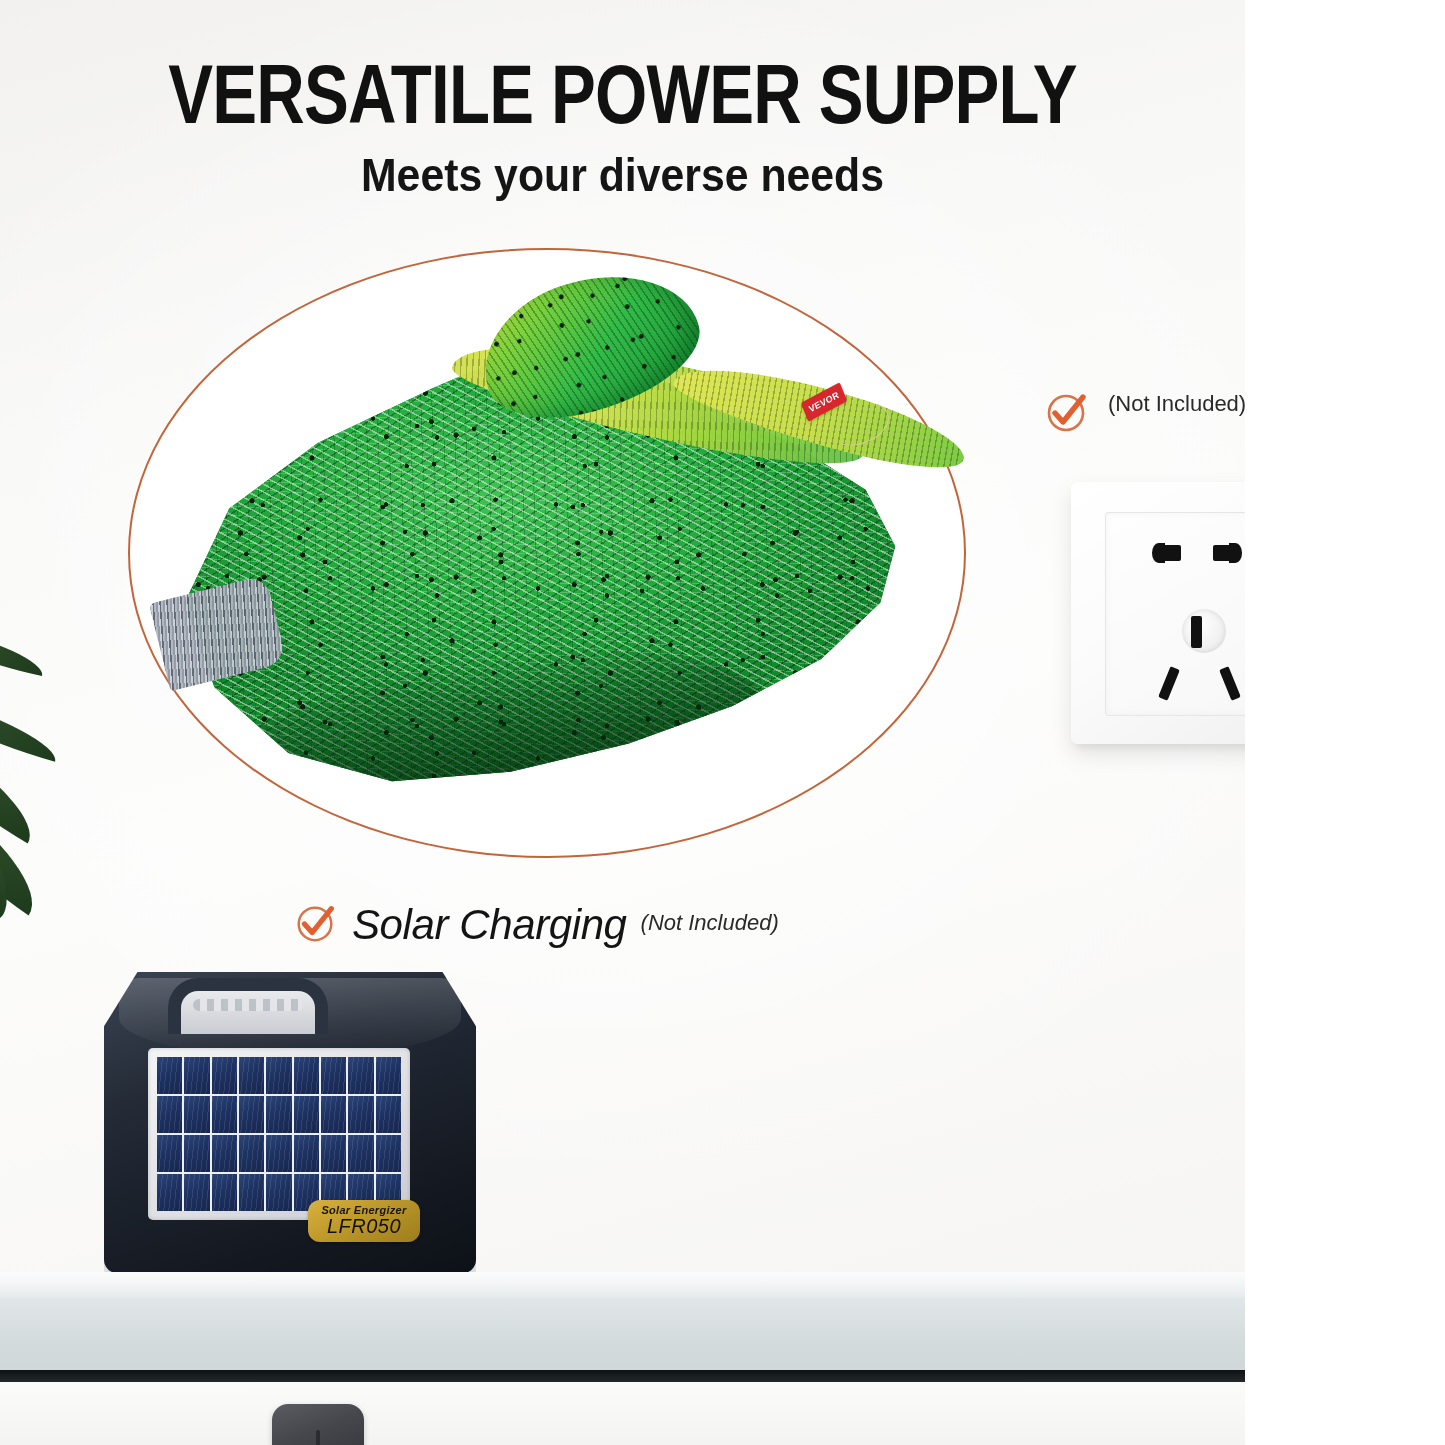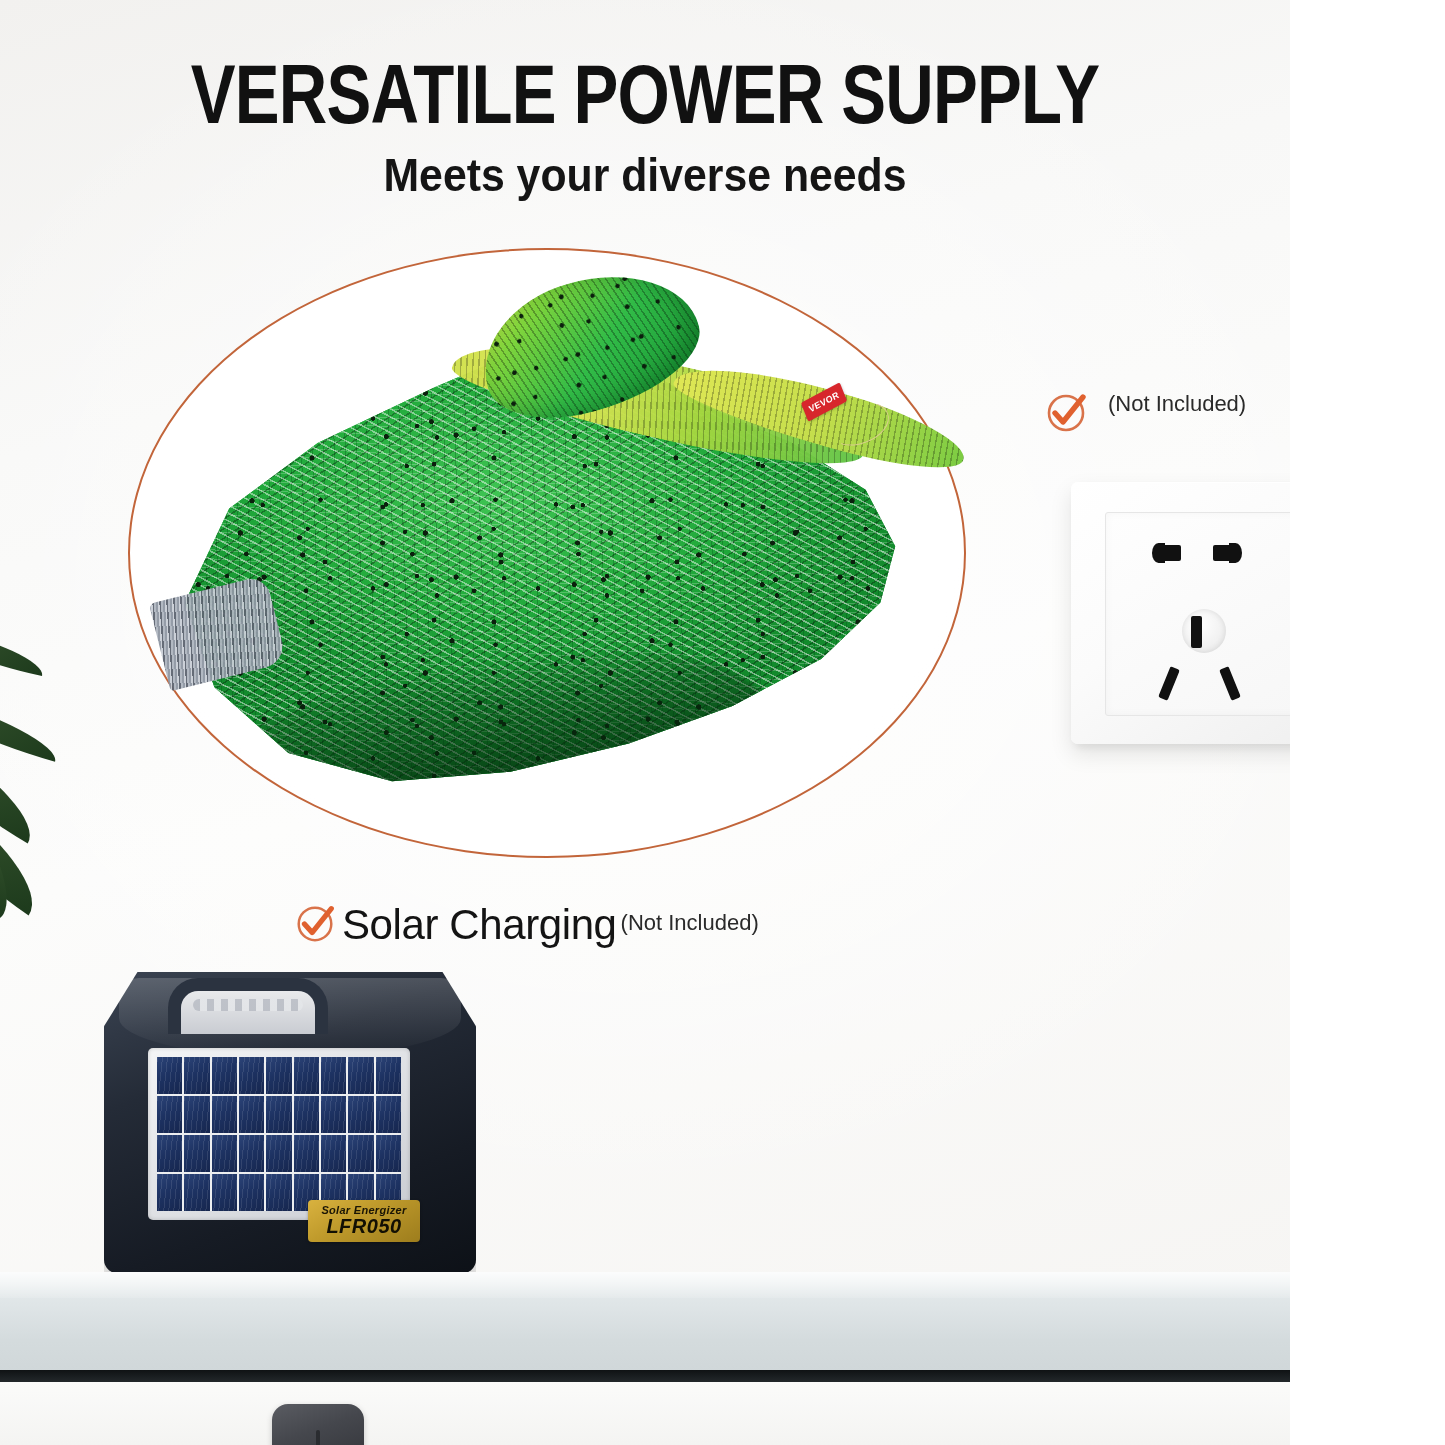--- a/index.html
+++ b/index.html
@@ -10,21 +10,20 @@
   body {
     font-family: "Liberation Sans", sans-serif;
   }
   #stage {
     position: relative;
     width: 1245px;
     height: 1445px;
     overflow: hidden;
     background:
       radial-gradient(ellipse 900px 700px at 55% 40%, #ffffff 0%, #fbfbfa 55%, #f4f3f1 100%);
-    padding-left: 45px;
   }
 
   
   .wall-shade {
     position: absolute;
     left: 0; top: 0; right: 0; height: 1300px;
     background: linear-gradient(165deg, #f2f1ef 0%, #f8f8f7 28%, #fcfcfb 55%, #f6f5f3 100%);
     pointer-events: none;
   }
   .wall-vignette {
@@ -260,21 +259,22 @@
     font-size: 22px; color: #2a2a2a; text-align: center;
     margin-top: 3px; white-space: nowrap;
   }
 
   
   .feat-solar {
     position: absolute;
     left: 292px; top: 900px;
     display: flex;
     align-items: center;
-    gap: 4px;
+    gap: 14px;
+    font-style: italic;
   }
   .feat-solar-title {
     font-size: 42px; color: #141414; letter-spacing: -0.4px; white-space: nowrap;
   }
   .feat-solar-note {
     font-size: 22px; color: #2a2a2a; white-space: nowrap; padding-bottom: 4px;
   }
 
   .check-ico { position: relative; flex: 0 0 auto; }
 
@@ -394,34 +394,34 @@
     content: "";
     position: absolute; inset: 0;
     background:
       repeating-linear-gradient(96deg, rgba(255,255,255,0.10) 0 1px, rgba(255,255,255,0) 1px 5px);
   }
   .ener-badge {
     position: absolute;
     left: 204px; top: 228px;
     width: 112px; height: 42px;
     background: linear-gradient(150deg, #d9b23f 0%, #c09b2c 40%, #9d7d1d 100%);
-    border-radius: 4px;
+    border-radius: 12px;
     box-shadow: 0 1px 3px rgba(0,0,0,0.3);
     display: flex; flex-direction: column;
     align-items: center; justify-content: center;
     overflow: hidden;
   }
   .ener-badge-top {
     color: #1a1505; font-size: 11px; font-weight: bold;
     font-style: italic; letter-spacing: 0.3px;
     font-family: "Liberation Sans", sans-serif; white-space: nowrap;
     line-height: 1;
   }
   .ener-badge-model {
-    color: #120f03; font-size: 20px; font-weight: bold;
+    color: #120f03; font-size: 20px; font-weight: normal;
     font-style: italic; letter-spacing: 0.5px;
     font-family: "Liberation Sans", sans-serif; white-space: nowrap;
     line-height: 1.05;
   }
 
   
   .cabinet-top {
     position: absolute;
     left: -10px; top: 1272px;
     width: 1470px; height: 110px;

